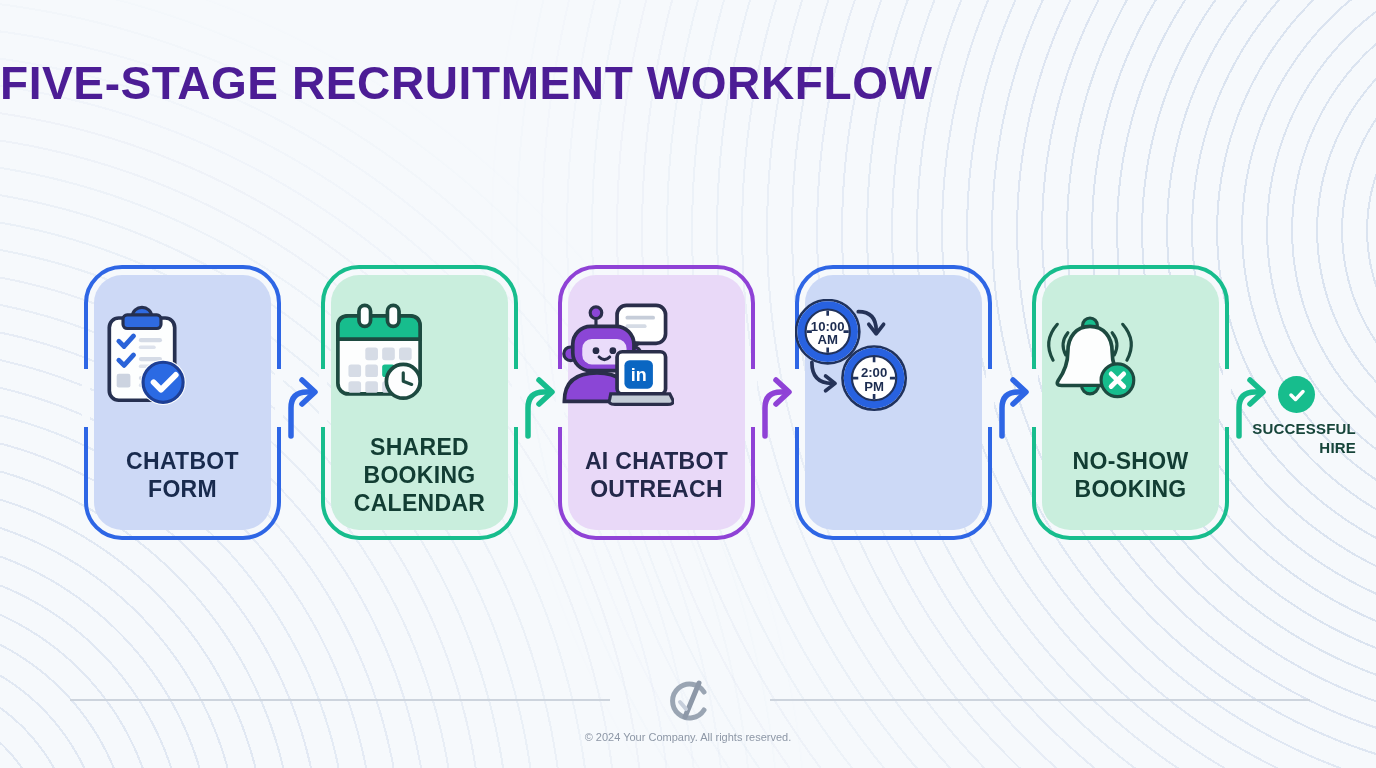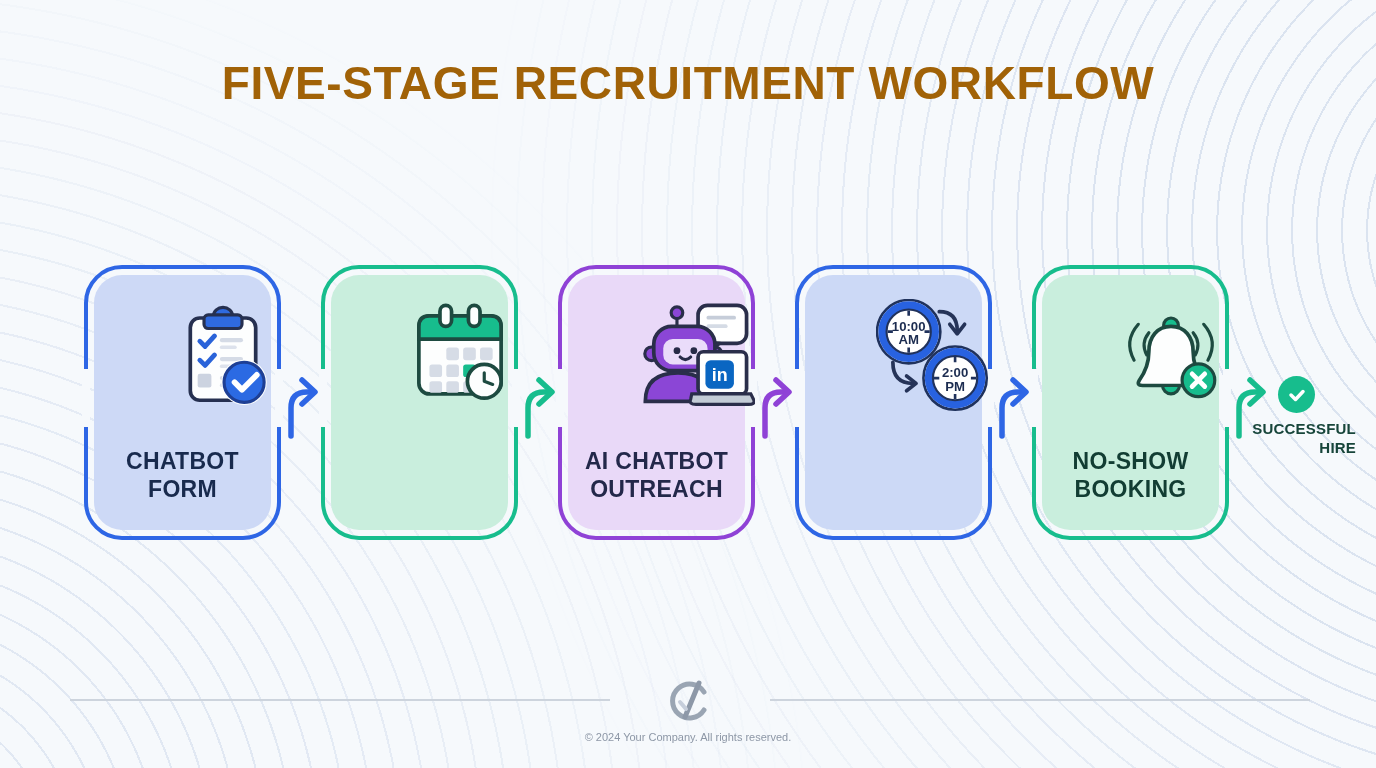--- a/index.html
+++ b/index.html
@@ -13,31 +13,31 @@
     background:repeating-radial-gradient(circle at 112% 30%,rgba(186,201,226,0) 0 23px,rgba(186,201,226,.45) 23px 25px);
     -webkit-mask:radial-gradient(circle at 112% 30%,#000 28%,transparent 66%);
     mask:radial-gradient(circle at 112% 30%,#000 28%,transparent 66%);
   }
   .arcs-bl{
     background:repeating-radial-gradient(circle at -8% 112%,rgba(186,201,226,0) 0 25px,rgba(186,201,226,.35) 25px 27px);
     -webkit-mask:radial-gradient(circle at -8% 112%,#000 22%,transparent 55%);
     mask:radial-gradient(circle at -8% 112%,#000 22%,transparent 55%);
   }
   .title{
-    position:absolute;top:56px;left:0;width:100%;text-align:center;
-    font-size:46px;font-weight:700;letter-spacing:.6px;color:#a16207;
+    position:absolute;top:56px;left:0;width:100%;text-align:left;
+    font-size:46px;font-weight:700;letter-spacing:.6px;color:#4c1d95;
   }
   .stages{position:absolute;left:84px;top:265px;display:flex;}
   .stage{position:relative;width:197px;height:275px;margin-right:40px;color:var(--accent);}
   .stage:last-child{margin-right:0;}
   .card-border{position:absolute;inset:0;border:4px solid var(--accent);border-radius:38px;}
   .gap-l,.gap-r{position:absolute;top:104px;width:8px;height:58px;background:#f6f9fc;}
   .gap-l{left:-2px;} .gap-r{right:-2px;}
   .card-inner{position:absolute;inset:10px;background:var(--fill);border-radius:28px;}
-  .icon-wrap{position:absolute;top:34px;left:0;right:0;display:flex;justify-content:flex-end;}
+  .icon-wrap{position:absolute;top:34px;left:0;right:0;display:flex;justify-content:flex-start;}
   .icon{width:116px;height:116px;}
   .card-label{
     position:absolute;left:12px;right:12px;top:165px;bottom:20px;
     display:flex;align-items:center;justify-content:center;text-align:center;
     font-weight:700;font-size:23px;line-height:1.22;letter-spacing:.3px;color:var(--label);
   }
   .flow-arrow{position:absolute;left:199px;top:103px;width:42px;height:72px;}
   .outcome{position:absolute;left:1240px;top:372px;width:116px;color:var(--accent);}
   .check-circle{
     position:absolute;left:38px;top:4px;width:37px;height:37px;border-radius:50%;
@@ -113,20 +113,21 @@
           <rect x="42" y="62" width="12" height="12" rx="2.5" fill="#d6dce6"></rect>
           <rect x="58" y="62" width="12" height="12" rx="2.5" fill="#17bd8d"></rect>
           <rect x="74" y="62" width="12" height="12" rx="2.5" fill="#d6dce6"></rect>
           <rect x="26" y="78" width="12" height="11" rx="2.5" fill="#d6dce6"></rect>
           <rect x="42" y="78" width="12" height="11" rx="2.5" fill="#d6dce6"></rect>
           <rect x="58" y="78" width="12" height="11" rx="2.5" fill="#d6dce6"></rect>
           <circle cx="78" cy="78" r="16" fill="#fdfefe" stroke="#1d4a40" stroke-width="3.5"></circle>
           <path d="M78 70 V78 L86 81" fill="none" stroke="#1d4a40" stroke-width="3" stroke-linecap="round" stroke-linejoin="round"></path>
         </svg>
       </div>
+      <div class="card-label">SHARED BOOKING CALENDAR</div>
       <svg class="flow-arrow" viewBox="0 0 42 72">
         <path d="M8 68 L8 40 Q8 24 24 24 L27 24" fill="none" stroke="currentColor" stroke-width="5.5" stroke-linecap="round"></path>
         <path d="M19 12 L32 24 L19 36" fill="none" stroke="currentColor" stroke-width="5.5" stroke-linecap="round" stroke-linejoin="round"></path>
       </svg>
     </div>
 
     <div class="stage" style="--accent: #8f42d6; --fill: #e9d9f8; --label: #23284a;">
       <div class="card-border"></div>
       <div class="gap-l"></div>
         <div class="gap-r"></div>

